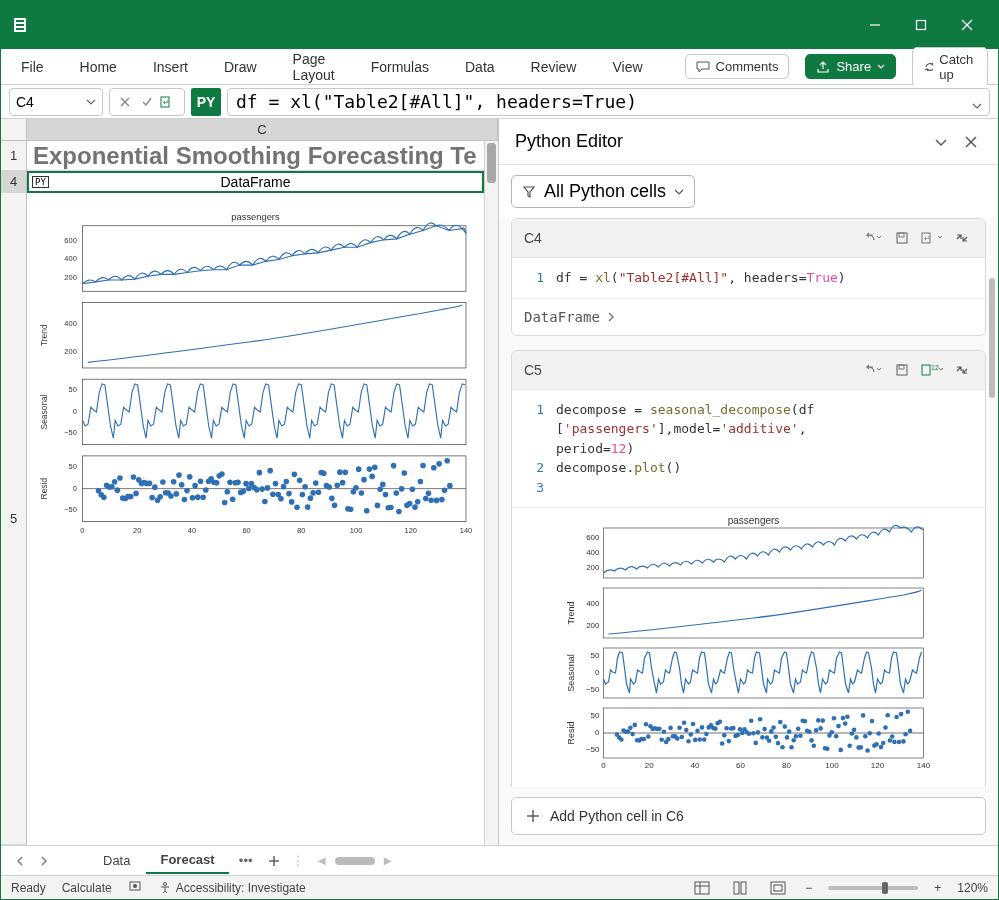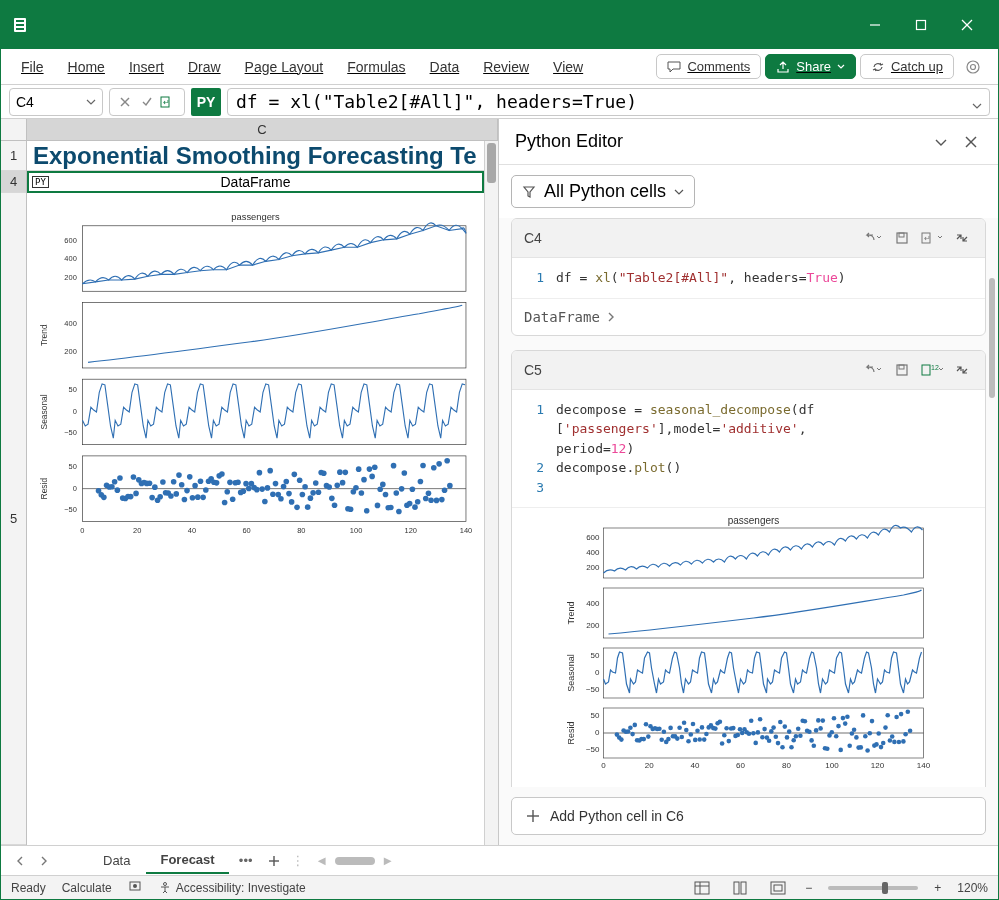--- a/index.html
+++ b/index.html
@@ -32,22 +32,21 @@
   display:flex; align-items:center; justify-content:center;
   color:#fff;
 }
 .ribbon {
   height: 36px;
   background: #fff;
   border-bottom: 1px solid #d0d0d0;
   display:flex;
   align-items:center;
   padding: 0 10px;
-  gap: 4px;
-  text-decoration: underline;
+  gap: 16px;
 }
 .ribbon-tab {
   padding: 6px 10px;
   font-size: 14px;
   color: #333;
   cursor: pointer;
 }
 .ribbon .spacer { flex:1; }
 .pill {
   border: 1px solid #c8c8c8;
@@ -183,21 +182,21 @@
   flex:1;
   position:relative;
   background:#fff;
 }
 .cell-c1 {
   height:30px;
   border-bottom:1px solid #d8d8d8;
   padding: 0 6px;
   font-size:24px;
   font-weight:700;
-  color:#0c4a6e;
+  color:#737373;
   white-space:nowrap;
   overflow:hidden;
   display:flex;
   align-items:center;
 }
 .cell-c4 {
   height:22px;
   border: 2px solid #0e7a41;
   display:flex;
   align-items:center;

